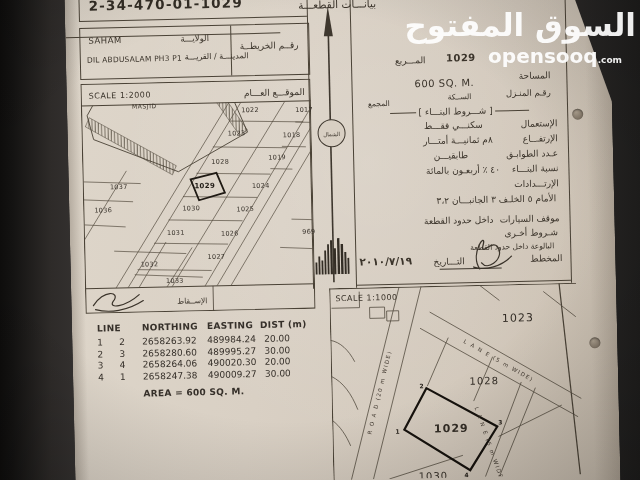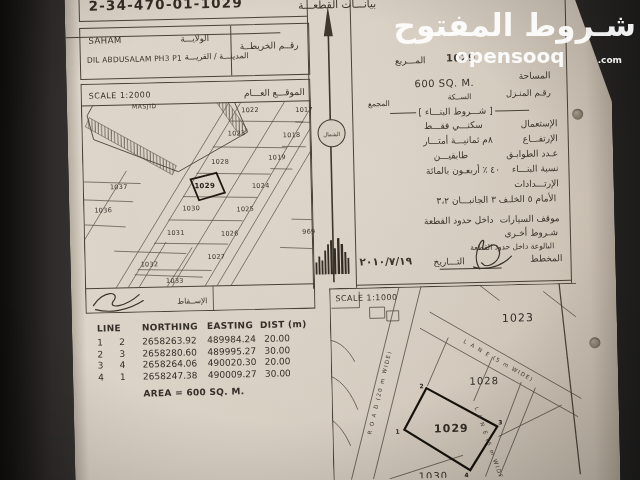--- a/index.html
+++ b/index.html
@@ -47,21 +47,21 @@
   .dlab{position:absolute;transform:translate(-50%,-50%);color:#332d26;letter-spacing:1px;}
   .droad{position:absolute;transform-origin:center;color:#40382f;font-size:5.5px;letter-spacing:1.5px;white-space:nowrap;}
   .dcorner{position:absolute;font-size:6px;font-weight:bold;color:#221d17;}
   
   .hole{position:absolute;width:11px;height:11px;border-radius:50%;
     background:radial-gradient(circle at 35% 30%,#aca08f,#827667 70%,#6f6456);box-shadow:inset 0 1px 2px rgba(0,0,0,.4);}
   
   #watermark{position:absolute;right:0;top:10px;text-align:right;color:#ffffff;opacity:.93;pointer-events:none;z-index:50;}
   #wm-ar{font-size:31px;font-weight:bold;line-height:1;padding-right:4px;}
   #wm-latin{font-size:20px;font-weight:bold;padding-right:18px;margin-top:3px;}
-  #wm-latin .tld{font-size:9px;font-weight:bold;margin-left:33px;}
+  #wm-latin .tld{font-size:9px;font-weight:bold;}
   #vignette{position:absolute;inset:0;pointer-events:none;z-index:40;
     background:radial-gradient(ellipse at 45% 45%, rgba(0,0,0,0) 55%, rgba(0,0,0,.22) 100%);}
   svg text{fill:#3b342b;}
 </style>
 </head>
 <body>
 
 <div id="stage">
   <div id="paper">
 
@@ -326,18 +326,18 @@
         </div>
     </div>
 
     <div class="hole" style="left:505px;top:128px;"></div>
     <div class="hole" style="left:517px;top:357px;"></div>
   </div>
 
   <div id="vignette"></div>
 
   <div id="watermark">
-    <div id="wm-ar">شـروط المفتوح</div>
+    <div id="wm-ar">السوق المفتوح</div>
     <div id="wm-latin">
       <span>opensooq</span><span class="tld">.com</span>
     </div>
   </div>
 </div>
 
 </body></html>

